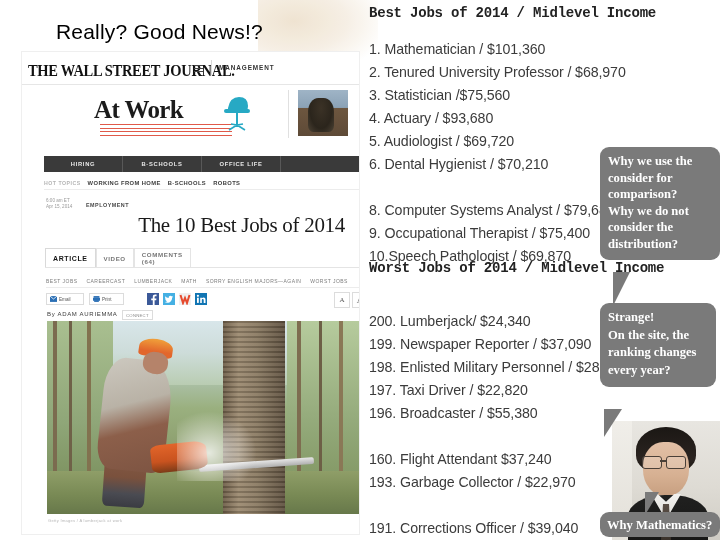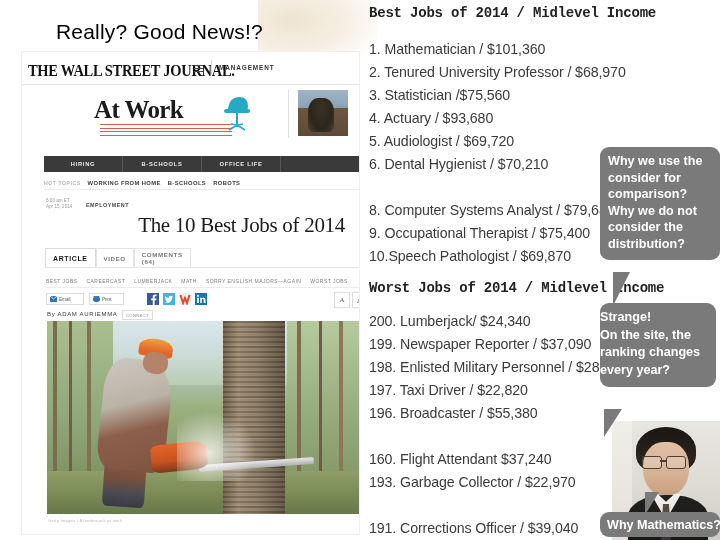--- a/index.html
+++ b/index.html
@@ -205,35 +205,35 @@
       linear-gradient(180deg,#b6cb9d 0%,#95ab7c 55%,#7f9460 100%);
   }
   .photo-cap{position:absolute;left:26px;top:466px;font-size:4px;color:#b6b6b6;letter-spacing:.3px;}
 
   
   .jobs{position:absolute;left:368px;top:0;width:352px;height:540px;}
   .jobs-h{
     font-size:14px;font-weight:bold;color:#222;letter-spacing:-.2px;white-space:nowrap;font-family:Liberation Mono, monospace;
   }
   .jobs-h.best{position:absolute;left:1px;top:5px;}
-  .jobs-h.worst{position:absolute;left:1px;top:260px;margin-top:20px;}
+  .jobs-h.worst{position:absolute;left:1px;top:260px;}
   .job-li{
     position:absolute;left:1px;font-size:14.2px;color:#3b3b3b;white-space:nowrap;
     letter-spacing:-.1px;
   }
 
   
   .bubble{
     position:absolute;background:#7a7a7a;border-radius:9px;
-    color:#fff;font-family:Liberation Sans, sans-serif;font-weight:bold;
+    color:#fff;font-family:Liberation Serif, serif;font-weight:bold;
     box-sizing:border-box;
   }
   .bubble .ln{display:block;white-space:nowrap;}
   #bubble1{left:600px;top:147px;width:120px;padding:6px 7px 7px 8px;font-size:12.6px;line-height:16.6px;}
-  #bubble2{left:600px;top:303px;width:116px;padding:6px 7px 8px 0;font-size:12.6px;line-height:17.6px;}
+  #bubble2{left:600px;top:303px;width:116px;padding:6px 7px 8px 8px;font-size:12.6px;line-height:17.6px;}
   #bubble3{left:600px;top:512px;width:120px;height:25px;padding:4px 6px 0 7px;font-size:12.6px;line-height:18px;}
   .tail{position:absolute;width:0;height:0;}
   #tail1{left:613px;top:272px;border-left:17px solid #7a7a7a;border-right:5px solid transparent;border-top:0;border-bottom:34px solid transparent;}
   #tail3{left:645px;top:492px;border-left:14px solid #7a7a7a;border-right:10px solid transparent;border-bottom:23px solid transparent;}
   #tail1b{left:604px;top:409px;border-left:18px solid #7a7a7a;border-right:6px solid transparent;border-bottom:28px solid transparent;}
 
   
   .portrait{
     position:absolute;left:612px;top:421px;width:108px;height:119px;overflow:hidden;
     background:linear-gradient(180deg,#e8e6e1 0%,#dedbd4 55%,#cfccc4 100%);

